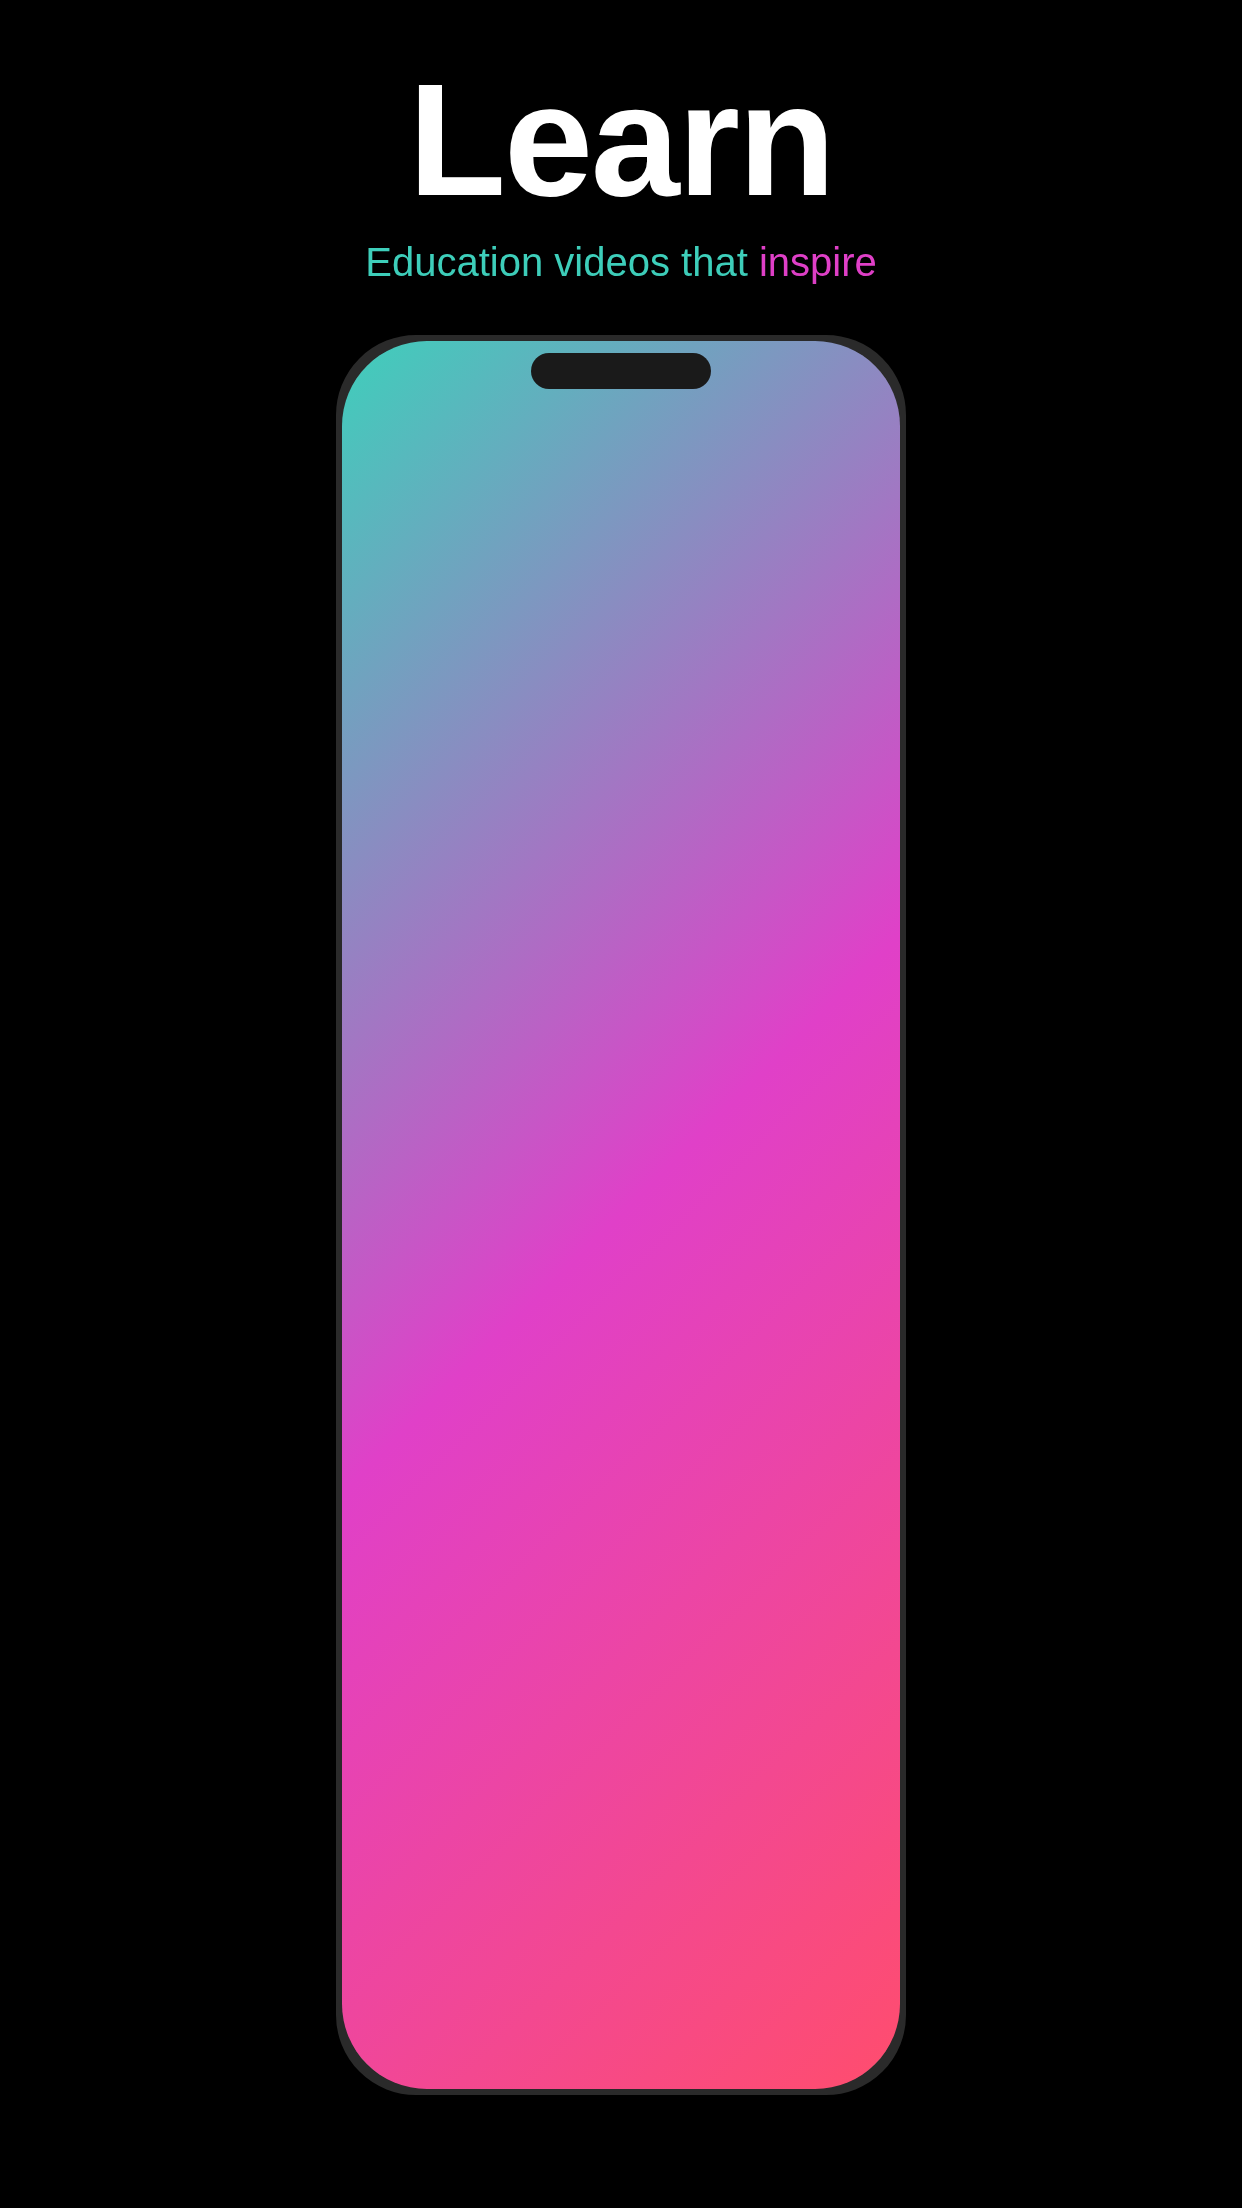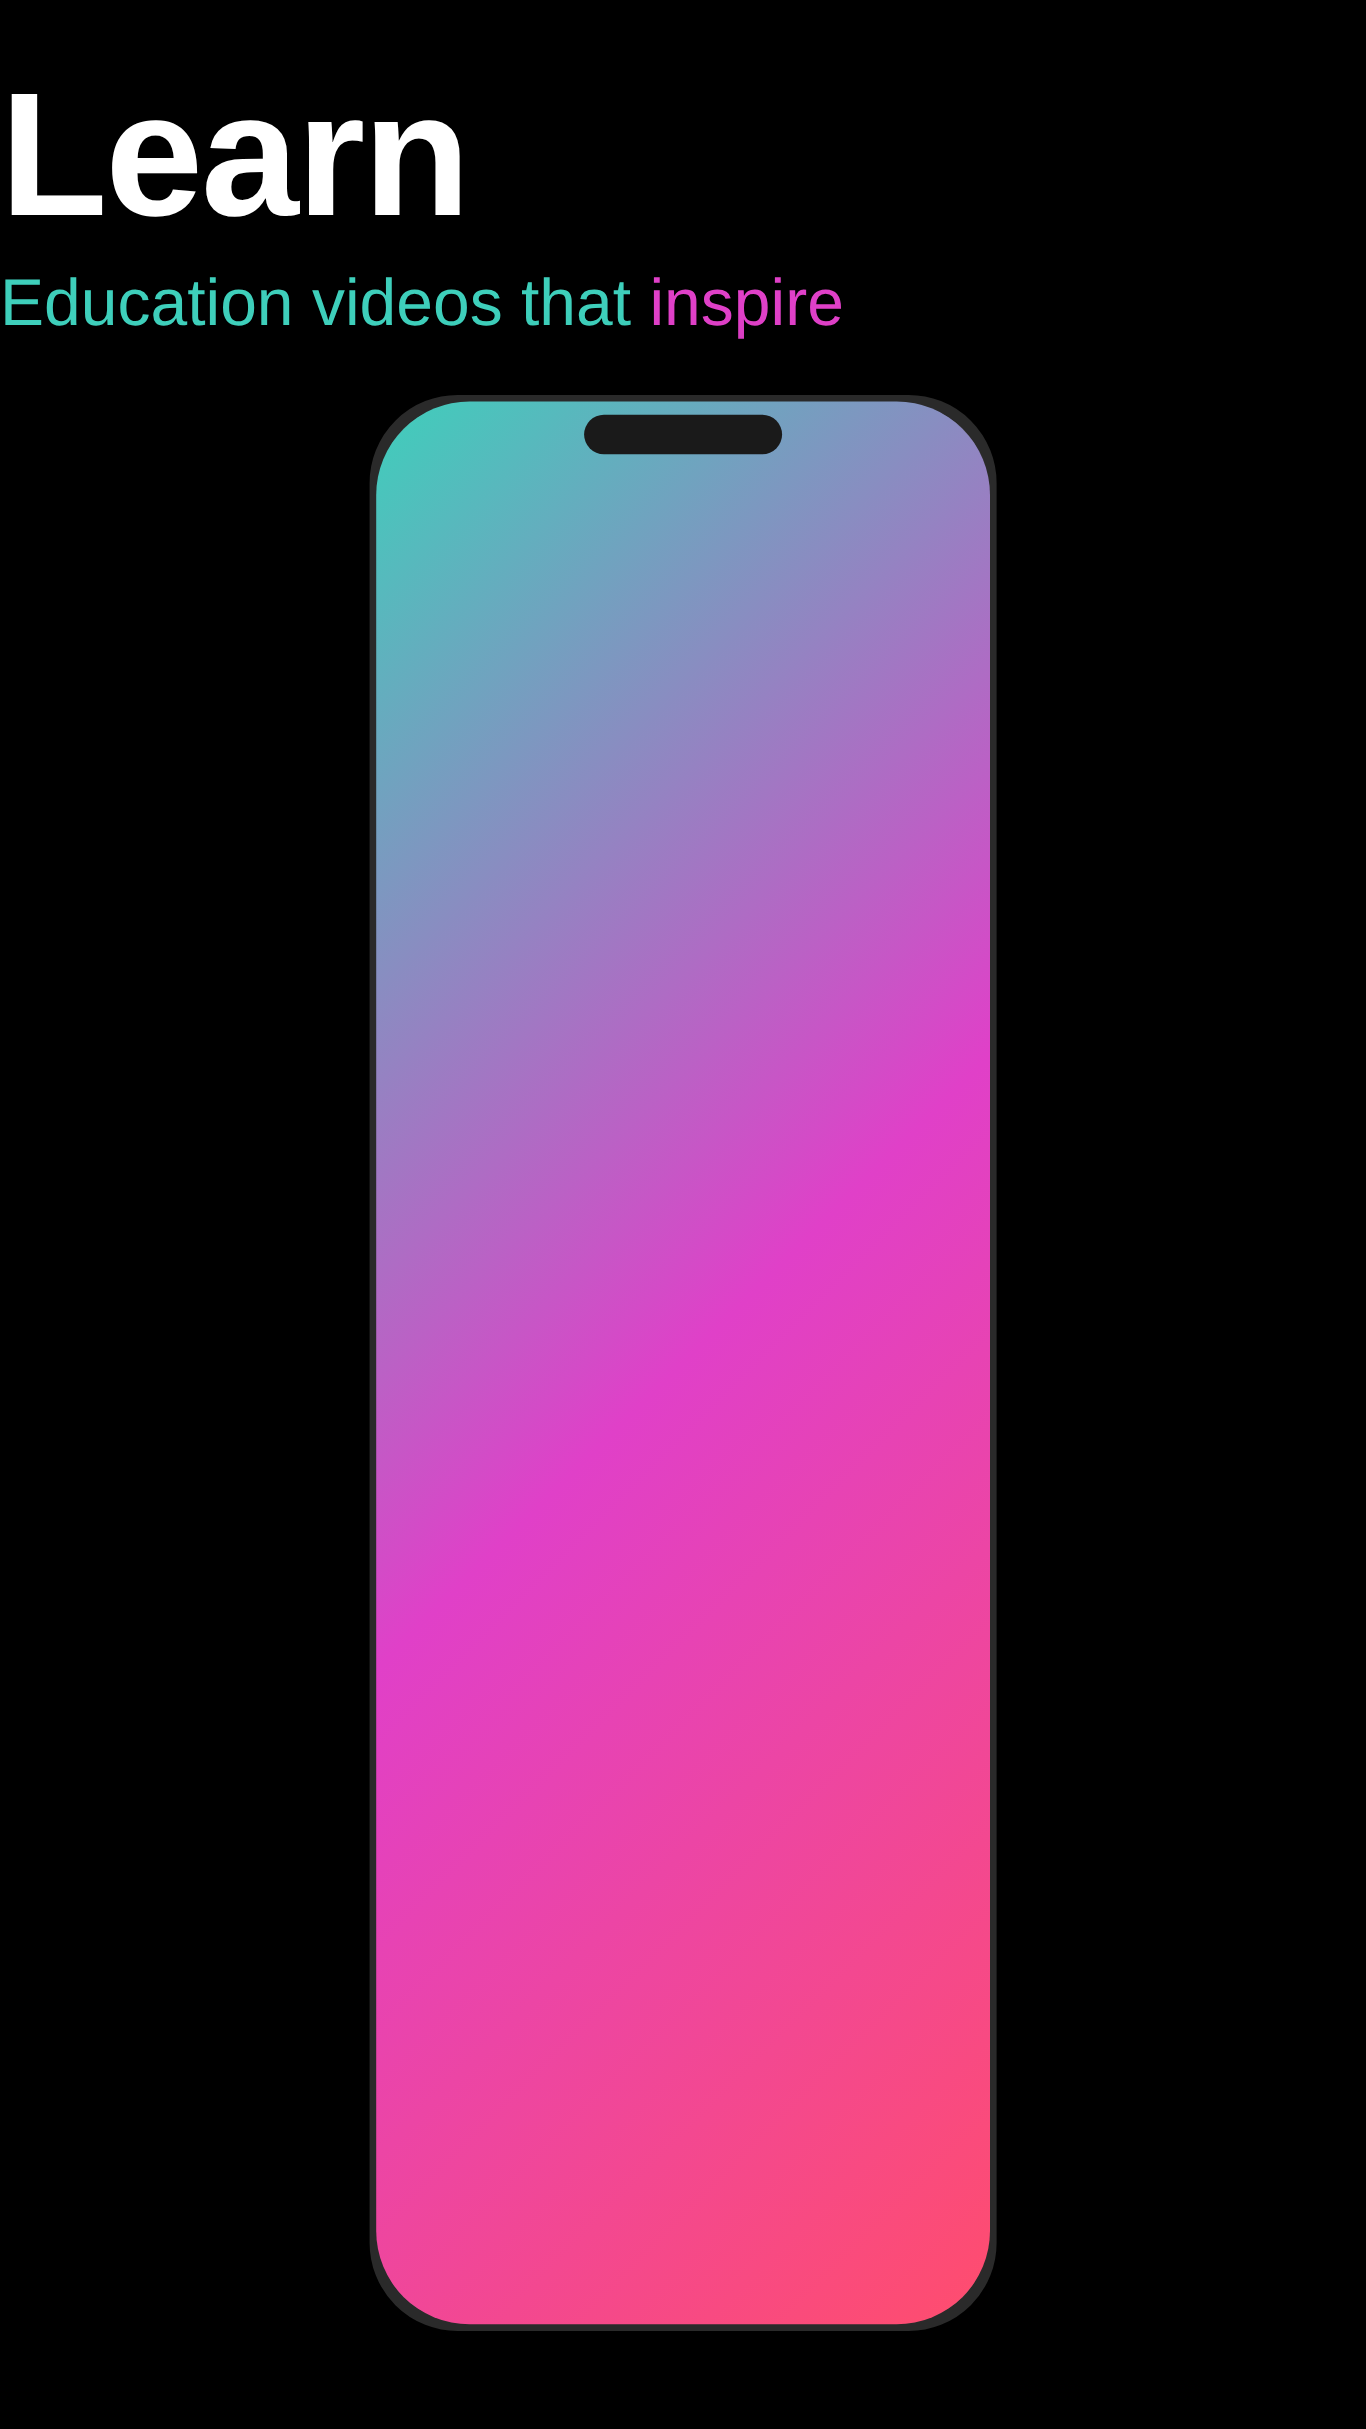--- a/index.html
+++ b/index.html
@@ -11,36 +11,36 @@
       height: 2208px;
       overflow: hidden;
       font-family: -apple-system, 'Helvetica Neue', Arial, sans-serif;
       display: flex;
       flex-direction: column;
       align-items: center;
     }
 
     .header-section {
       width: 100%;
-      text-align: left;
+      text-align: center;
       padding-top: 60px;
       padding-bottom: 40px;
     }
 
     .main-title {
       font-size: 160px;
       font-weight: 900;
       color: #fff;
       line-height: 1;
       margin-bottom: 20px;
       letter-spacing: -2px;
     }
 
     .subtitle {
-      font-size: 60px;
+      font-size: 40px;
       font-weight: 500;
       color: #3ecfbb;
       letter-spacing: 0;
     }
 
     .subtitle .inspire {
       color: #e040c8;
     }
 
     .phone-wrapper {

